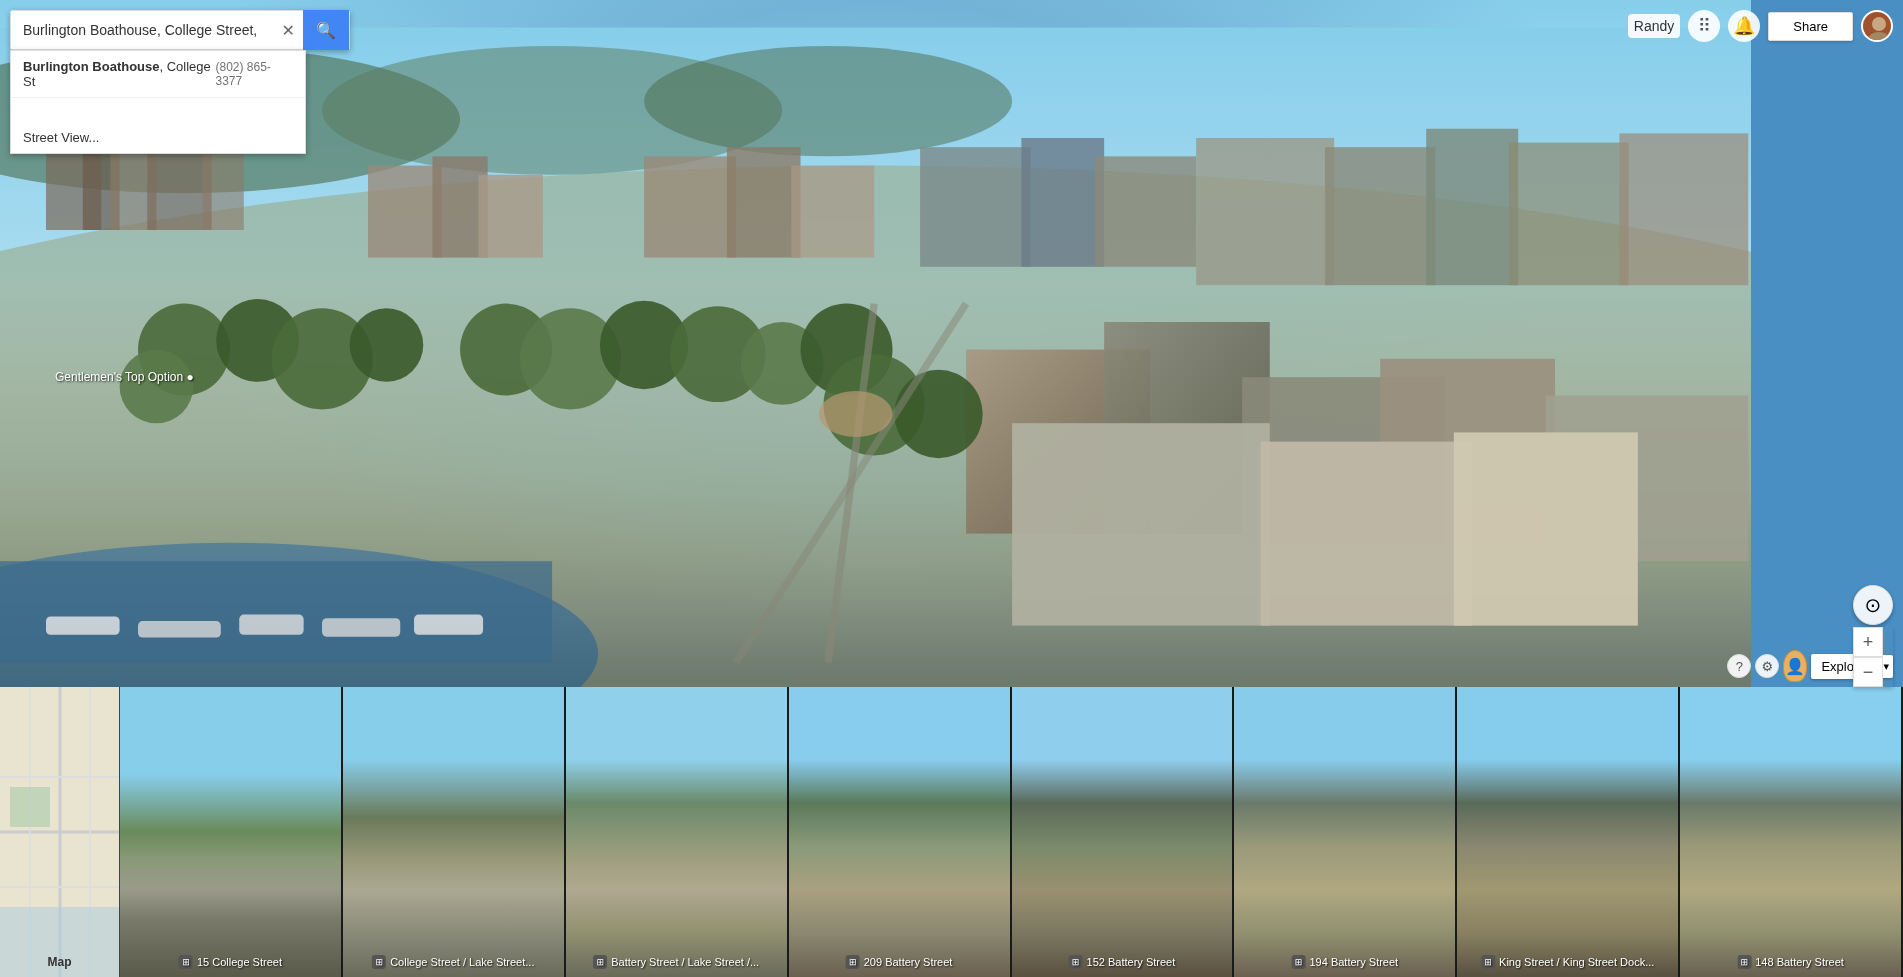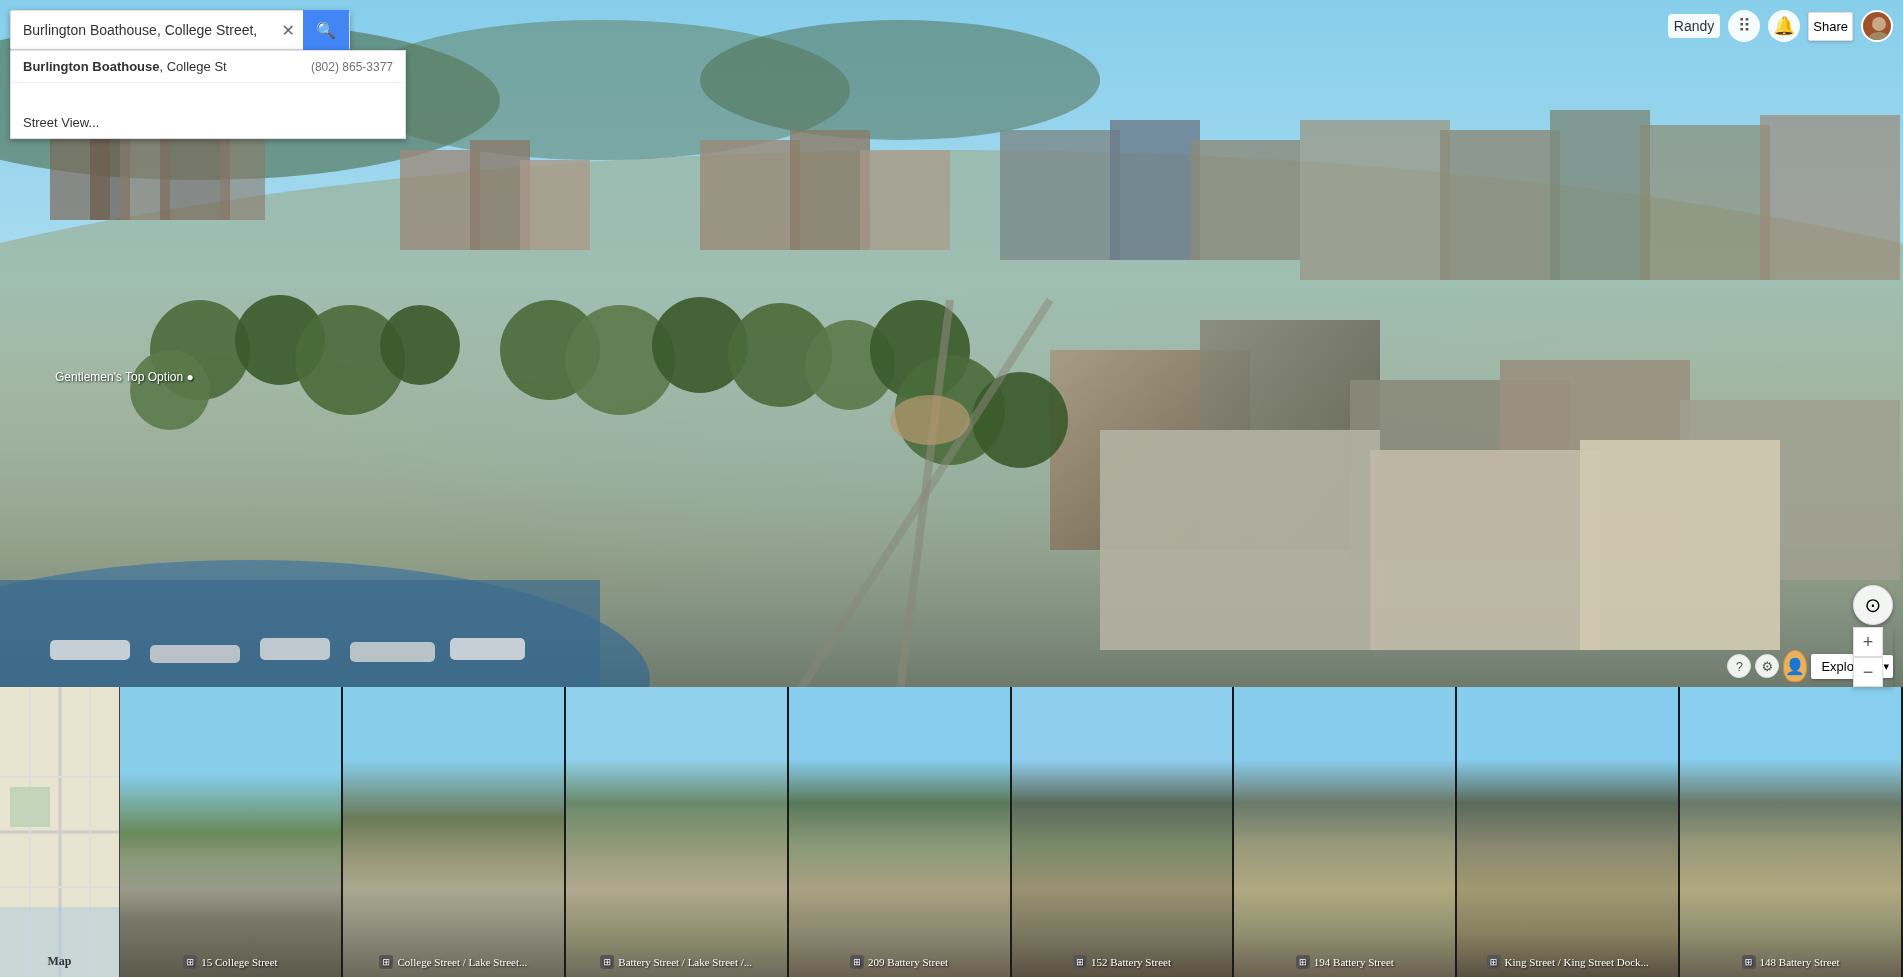--- a/index.html
+++ b/index.html
@@ -2,21 +2,21 @@
 <html><head>
   <meta charset="utf-8">
   <style>
     * { margin: 0; padding: 0; box-sizing: border-box; }
     body { width: 1903px; height: 977px; overflow: hidden; font-family: Arial, sans-serif; background: #4a8fc4; position: relative; }
 
     
     #map-container {
       position: absolute;
       top: 0; left: 0;
-      width: 1903px;
+      width: 1751px;
       height: 690px;
       overflow: hidden;
       background: linear-gradient(180deg, #87CEEB 0%, #a8d8ea 15%, #6b8c6b 25%, #5a7a5a 35%, #8b9e6e 45%, #7a8f5e 55%, #9e9e7a 65%, #c0b090 75%, #b0a080 85%, #8a7a6a 100%);
     }
 
     
     .city-bg {
       position: absolute;
       top: 0; left: 0; width: 100%; height: 100%;
       background:
@@ -87,21 +87,21 @@
       justify-content: center;
       color: white;
       font-size: 16px;
     }
 
     
     #search-dropdown {
       position: absolute;
       top: 40px;
       left: 0;
-      width: 396px;
+      width: 296px;
       background: white;
       border: 1px solid #ddd;
       box-shadow: 0 2px 6px rgba(0,0,0,0.3);
       z-index: 300;
     }
 
     #search-dropdown .result-item {
       padding: 8px 12px;
       border-bottom: 1px solid #f0f0f0;
       display: flex;
@@ -174,21 +174,21 @@
       justify-content: center;
       cursor: pointer;
       font-size: 18px;
       color: #555;
     }
 
     #share-btn {
       background: white;
       border: 1px solid #ddd;
       border-radius: 2px;
-      padding: 6px 4px;
+      padding: 6px 24px;
       font-size: 13px;
       cursor: pointer;
       box-shadow: 0 1px 3px rgba(0,0,0,0.2);
     }
 
     #avatar {
       width: 32px;
       height: 32px;
       border-radius: 50%;
       background: #a0522d;
@@ -255,21 +255,20 @@
     
     #bottom-bar {
       position: absolute;
       bottom: 0;
       left: 0;
       right: 0;
       height: 290px;
       background: #1a1a1a;
       display: flex;
       z-index: 50;
-      font-family: Liberation Serif, serif;
     }
 
     
     #map-thumbnail {
       width: 120px;
       min-width: 120px;
       height: 100%;
       background: #e8e4d8;
       position: relative;
       border-right: 1px solid #444;

